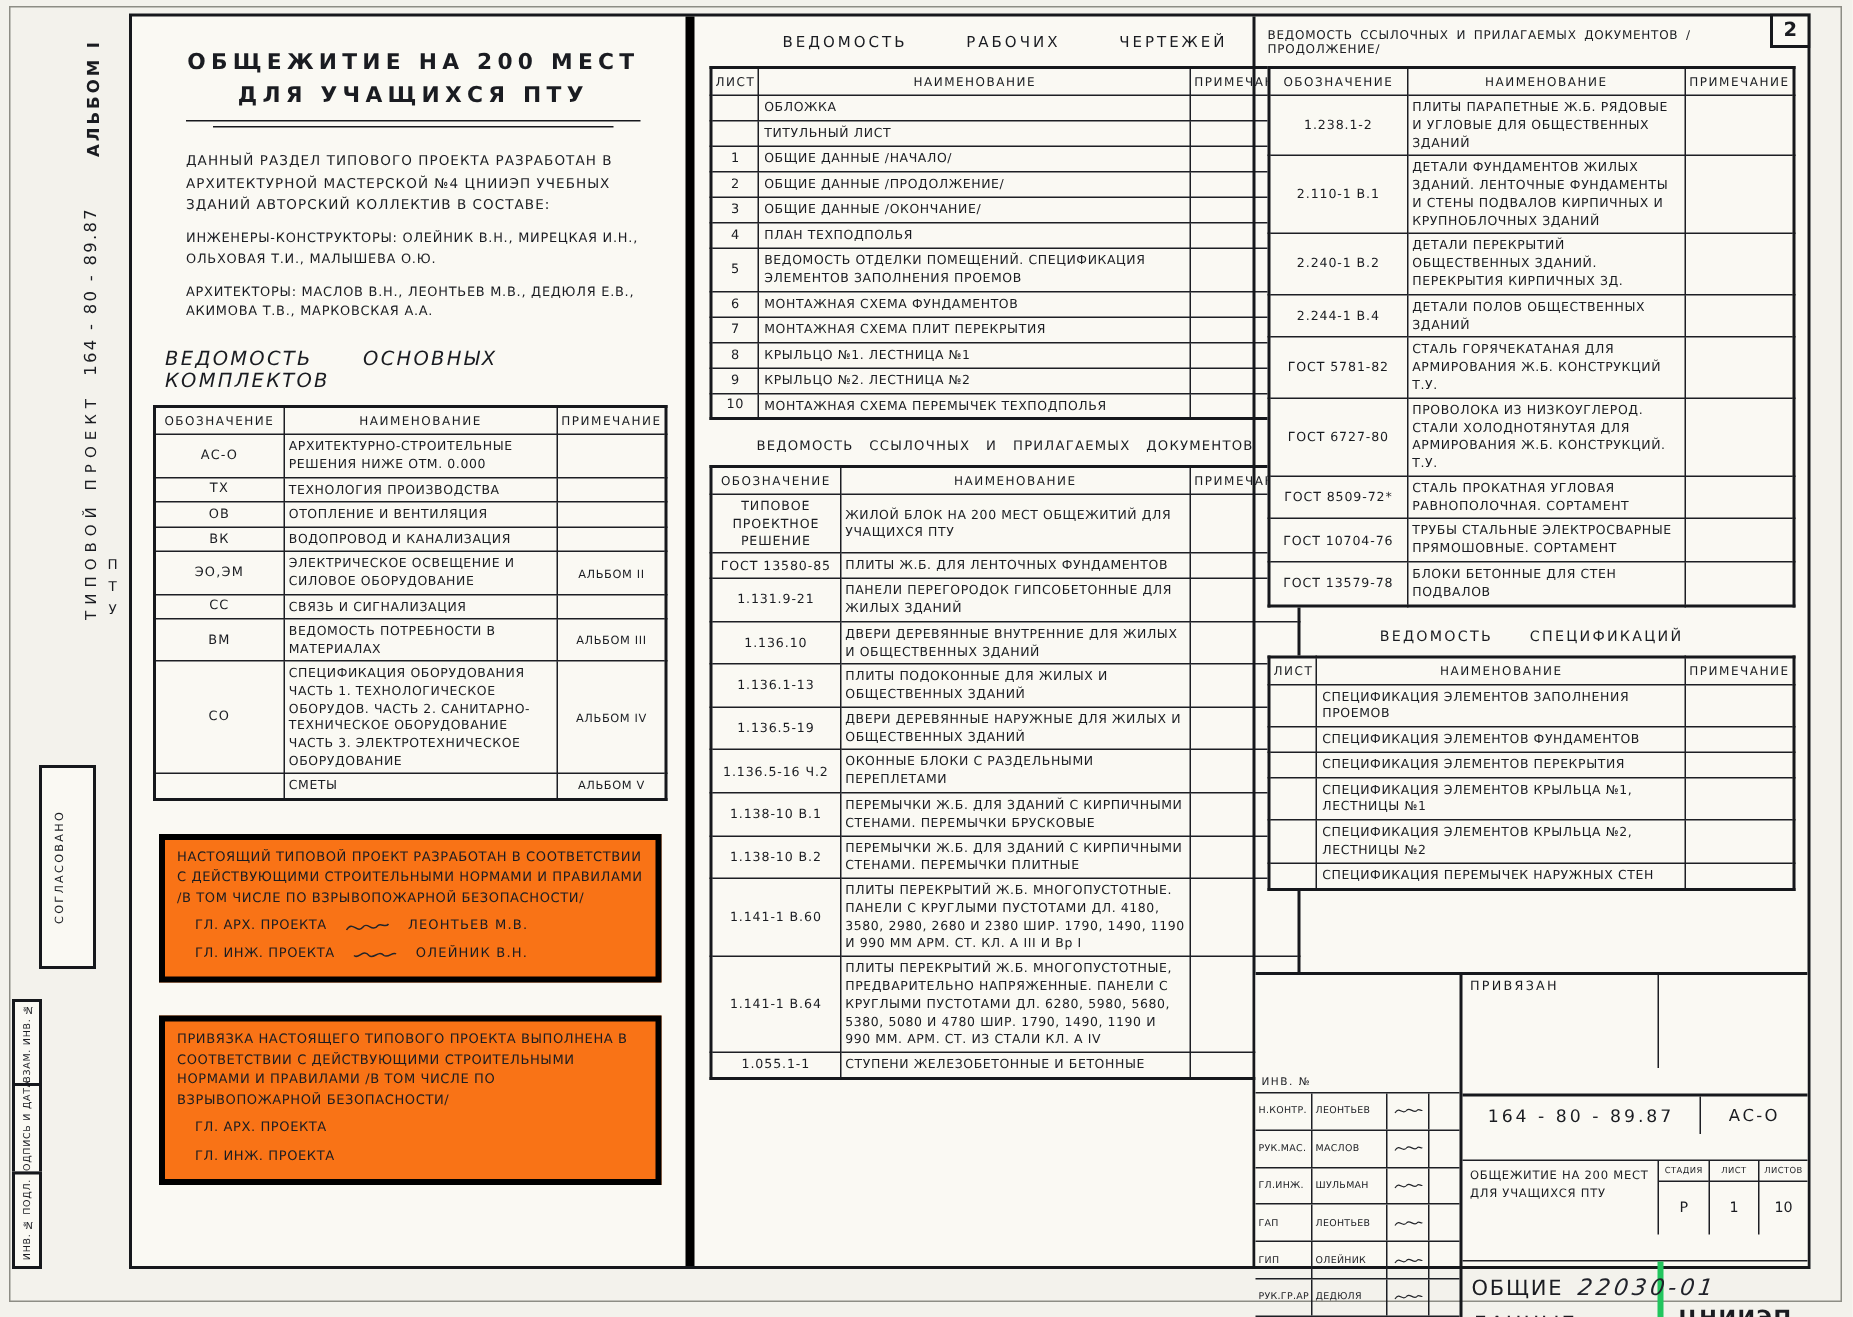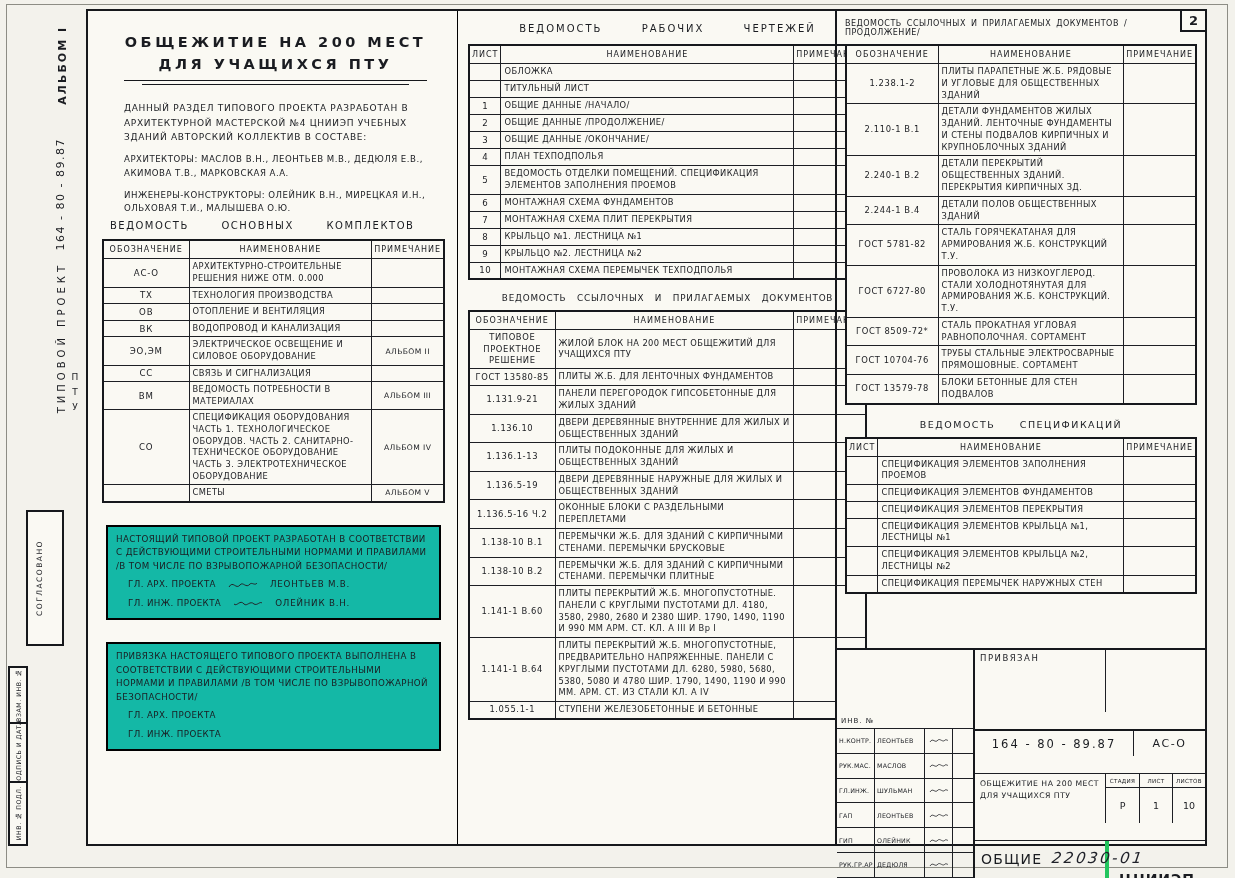--- a/index.html
+++ b/index.html
@@ -24,38 +24,38 @@
   .agreed-aux { position:absolute; left:50px; top:510px; width:14px; height:136px; border:2px solid #16181c; border-left:none; background:#faf9f3; }
   .mstamp { position:absolute; left:8px; width:20px; border:2px solid #16181c; display:flex; align-items:center; justify-content:center; background:#faf9f3; }
   .mstamp span { font-size:6.3px; letter-spacing:0.5px; }
   .mstamp-1 { top:666px; height:58px; }
   .mstamp-2 { top:722px; height:61px; }
   .mstamp-3 { top:781px; height:65px; }
 
   
   .col { position:absolute; top:0; height:100%; }
   .col-left  { left:0; width:369px; padding:12px 12px 0 14px; }
-  .col-mid   { left:369px; width:420px; border-left:1px solid #000000; padding:8px 10px 0 10px; }
+  .col-mid   { left:369px; width:420px; border-left:6px solid #000000; padding:8px 10px 0 10px; }
   .col-right { left:747px; width:370px; border-left:2px solid #16181c; padding:6px 8px 200px 8px; }
 
   
   .main-title { margin:8px 18px 0 22px; text-align:center; font-size:14.5px; font-weight:bold; letter-spacing:3.5px; line-height:1.55; padding-bottom:4px; border-bottom:1.5px solid #16181c; position:relative; }
   .main-title::after { content:""; position:absolute; left:6%; right:6%; bottom:-5px; border-bottom:1.5px solid #16181c; }
   .intro { margin:20px 8px 0 22px; font-size:9px; letter-spacing:0.7px; line-height:1.62; }
   .authors { margin:8px 8px 0 22px; font-size:8.6px; letter-spacing:0.5px; line-height:1.62; }
-  .sec-head { margin:4px 0 0 8px; font-size:10px; letter-spacing:1.5px; word-spacing:28px; }
+  .sec-head { margin:16px 0 0 8px; font-size:13px; letter-spacing:1.5px; word-spacing:28px;font-style:italic; }
   table { border-collapse:collapse; width:100%; background:#faf9f3; }
   table { border:2px solid #16181c; }
   th, td { border:1px solid #1d1f24; font-size:8.3px; letter-spacing:0.4px; padding:2px 3px; vertical-align:middle; }
   th { font-weight:normal; font-size:8px; letter-spacing:1px; text-align:center; padding:4px 2px; }
   .sets-table { margin-top:8px; }
   .sets-table td.c-code { text-align:center; font-size:8.6px; letter-spacing:0.8px; }
   .sets-table td.c-note { text-align:center; font-size:7.6px; }
   .sets-table td.c-name { line-height:1.4; }
-  .note-box { border:2px solid #000000; margin:22px 4px 0 4px; padding:6px 8px 8px 8px; font-size:8.7px; letter-spacing:0.4px; line-height:1.55; background:#14b8a6; }
+  .note-box { border:4px solid #000000; margin:22px 4px 0 4px; padding:6px 8px 8px 8px; font-size:8.7px; letter-spacing:0.4px; line-height:1.55; background:#f97316; }
   .sig-line { display:flex; align-items:center; gap:12px; margin-top:5px; padding-left:12px; }
   .sig-line .sig-name { letter-spacing:0.8px; }
   .sig-svg { flex:0 0 auto; }
 
   
   .tab-head { text-align:center; font-size:10px; letter-spacing:2px; word-spacing:34px; margin:4px 0 10px 0; }
   .tab-head2 { text-align:center; font-size:8.8px; letter-spacing:0.8px; word-spacing:7px; margin:13px 0 7px 0; }
   .tab-head3 { text-align:left; font-size:8px; letter-spacing:0.5px; word-spacing:2px; margin:2px 0 7px 0; }
   .tab-head4 { text-align:center; font-size:9.5px; letter-spacing:1.5px; word-spacing:20px; margin:14px 0 7px 0; }
   .num-cell { text-align:center; font-size:8.6px; }
@@ -123,22 +123,22 @@
 
 <div class="frame">
   <div class="pagenum">2</div>
 
   <div class="col col-left">
     <div class="main-title">
       <div>ОБЩЕЖИТИЕ НА 200 МЕСТ</div>
       <div>ДЛЯ УЧАЩИХСЯ ПТУ</div>
     </div>
     <div class="intro">ДАННЫЙ РАЗДЕЛ ТИПОВОГО ПРОЕКТА РАЗРАБОТАН В АРХИТЕКТУРНОЙ МАСТЕРСКОЙ №4 ЦНИИЭП УЧЕБНЫХ ЗДАНИЙ АВТОРСКИЙ КОЛЛЕКТИВ В СОСТАВЕ:</div>
+    <div class="authors">ИНЖЕНЕРЫ-КОНСТРУКТОРЫ: ОЛЕЙНИК В.Н., МИРЕЦКАЯ И.Н., ОЛЬХОВАЯ Т.И., МАЛЫШЕВА О.Ю.</div>
     <div class="authors">АРХИТЕКТОРЫ: МАСЛОВ В.Н., ЛЕОНТЬЕВ М.В., ДЕДЮЛЯ Е.В., АКИМОВА Т.В., МАРКОВСКАЯ А.А.</div>
-    <div class="authors">ИНЖЕНЕРЫ-КОНСТРУКТОРЫ: ОЛЕЙНИК В.Н., МИРЕЦКАЯ И.Н., ОЛЬХОВАЯ Т.И., МАЛЫШЕВА О.Ю.</div>
 
     <div class="sec-head">ВЕДОМОСТЬ ОСНОВНЫХ КОМПЛЕКТОВ</div>
     <table class="sets-table">
       <colgroup>
           <col style="width:86px">
           <col>
           <col style="width:62px">
         </colgroup>
       <thead>
         <tr>

